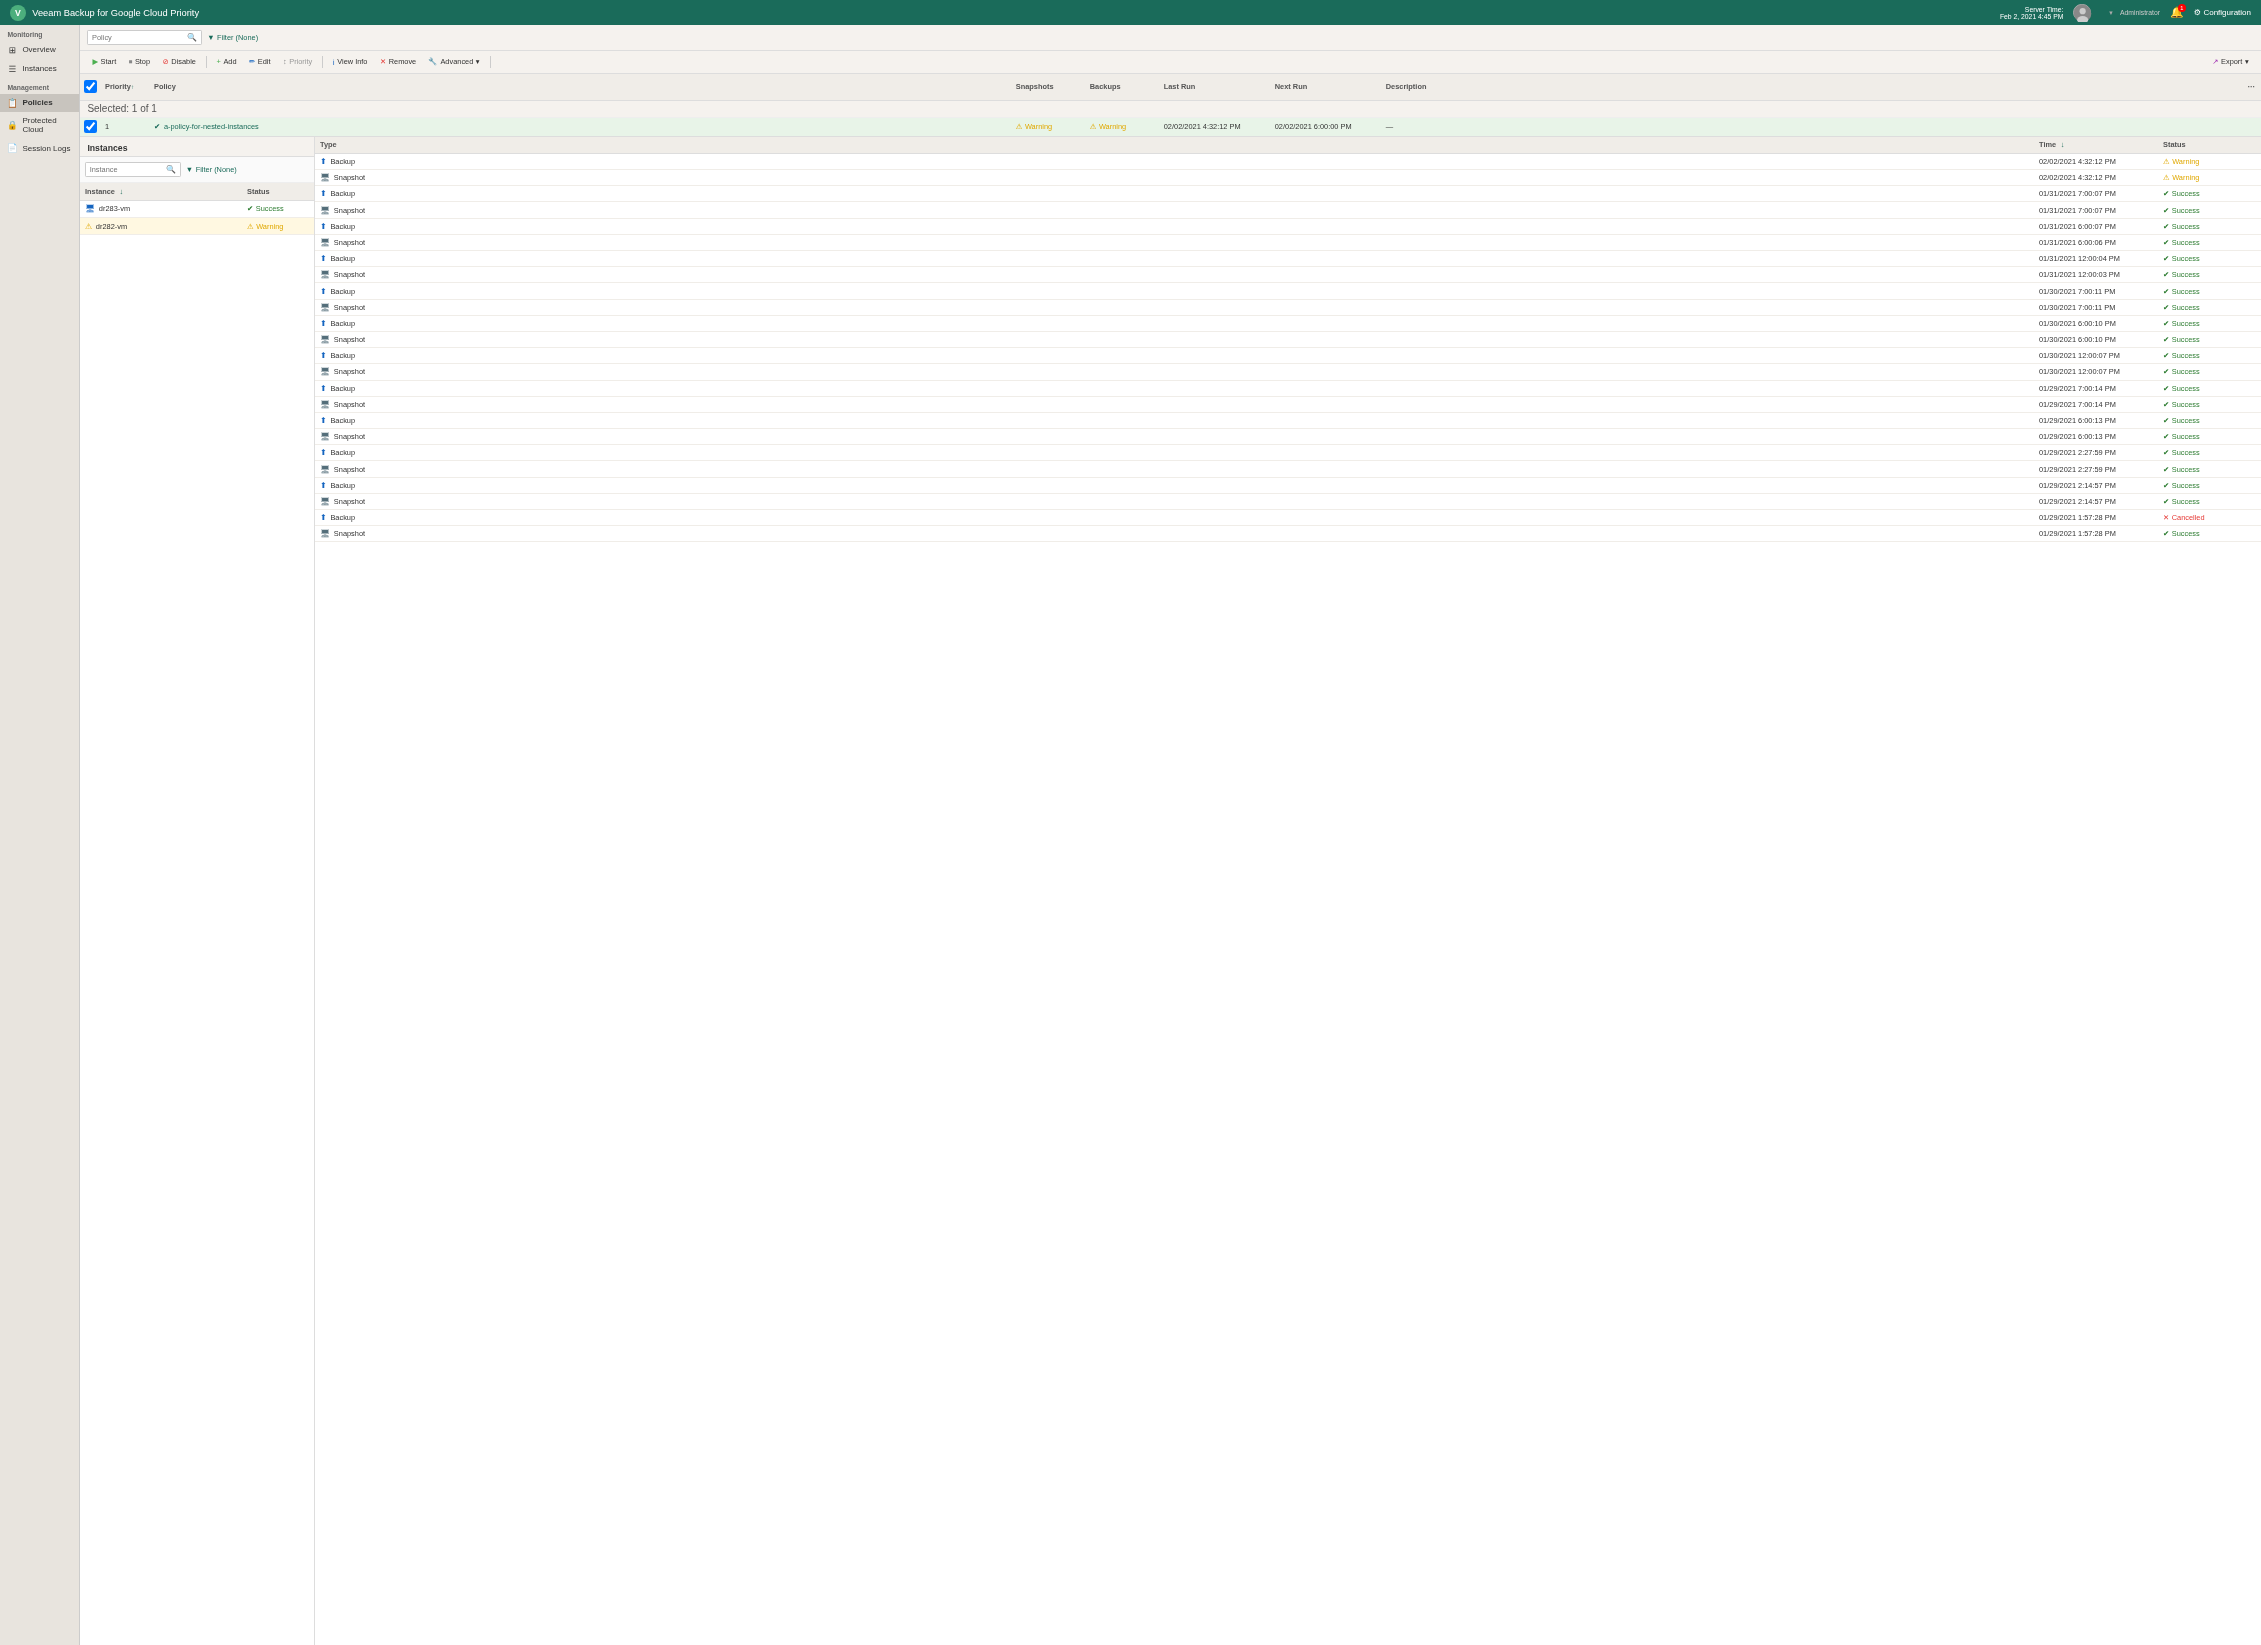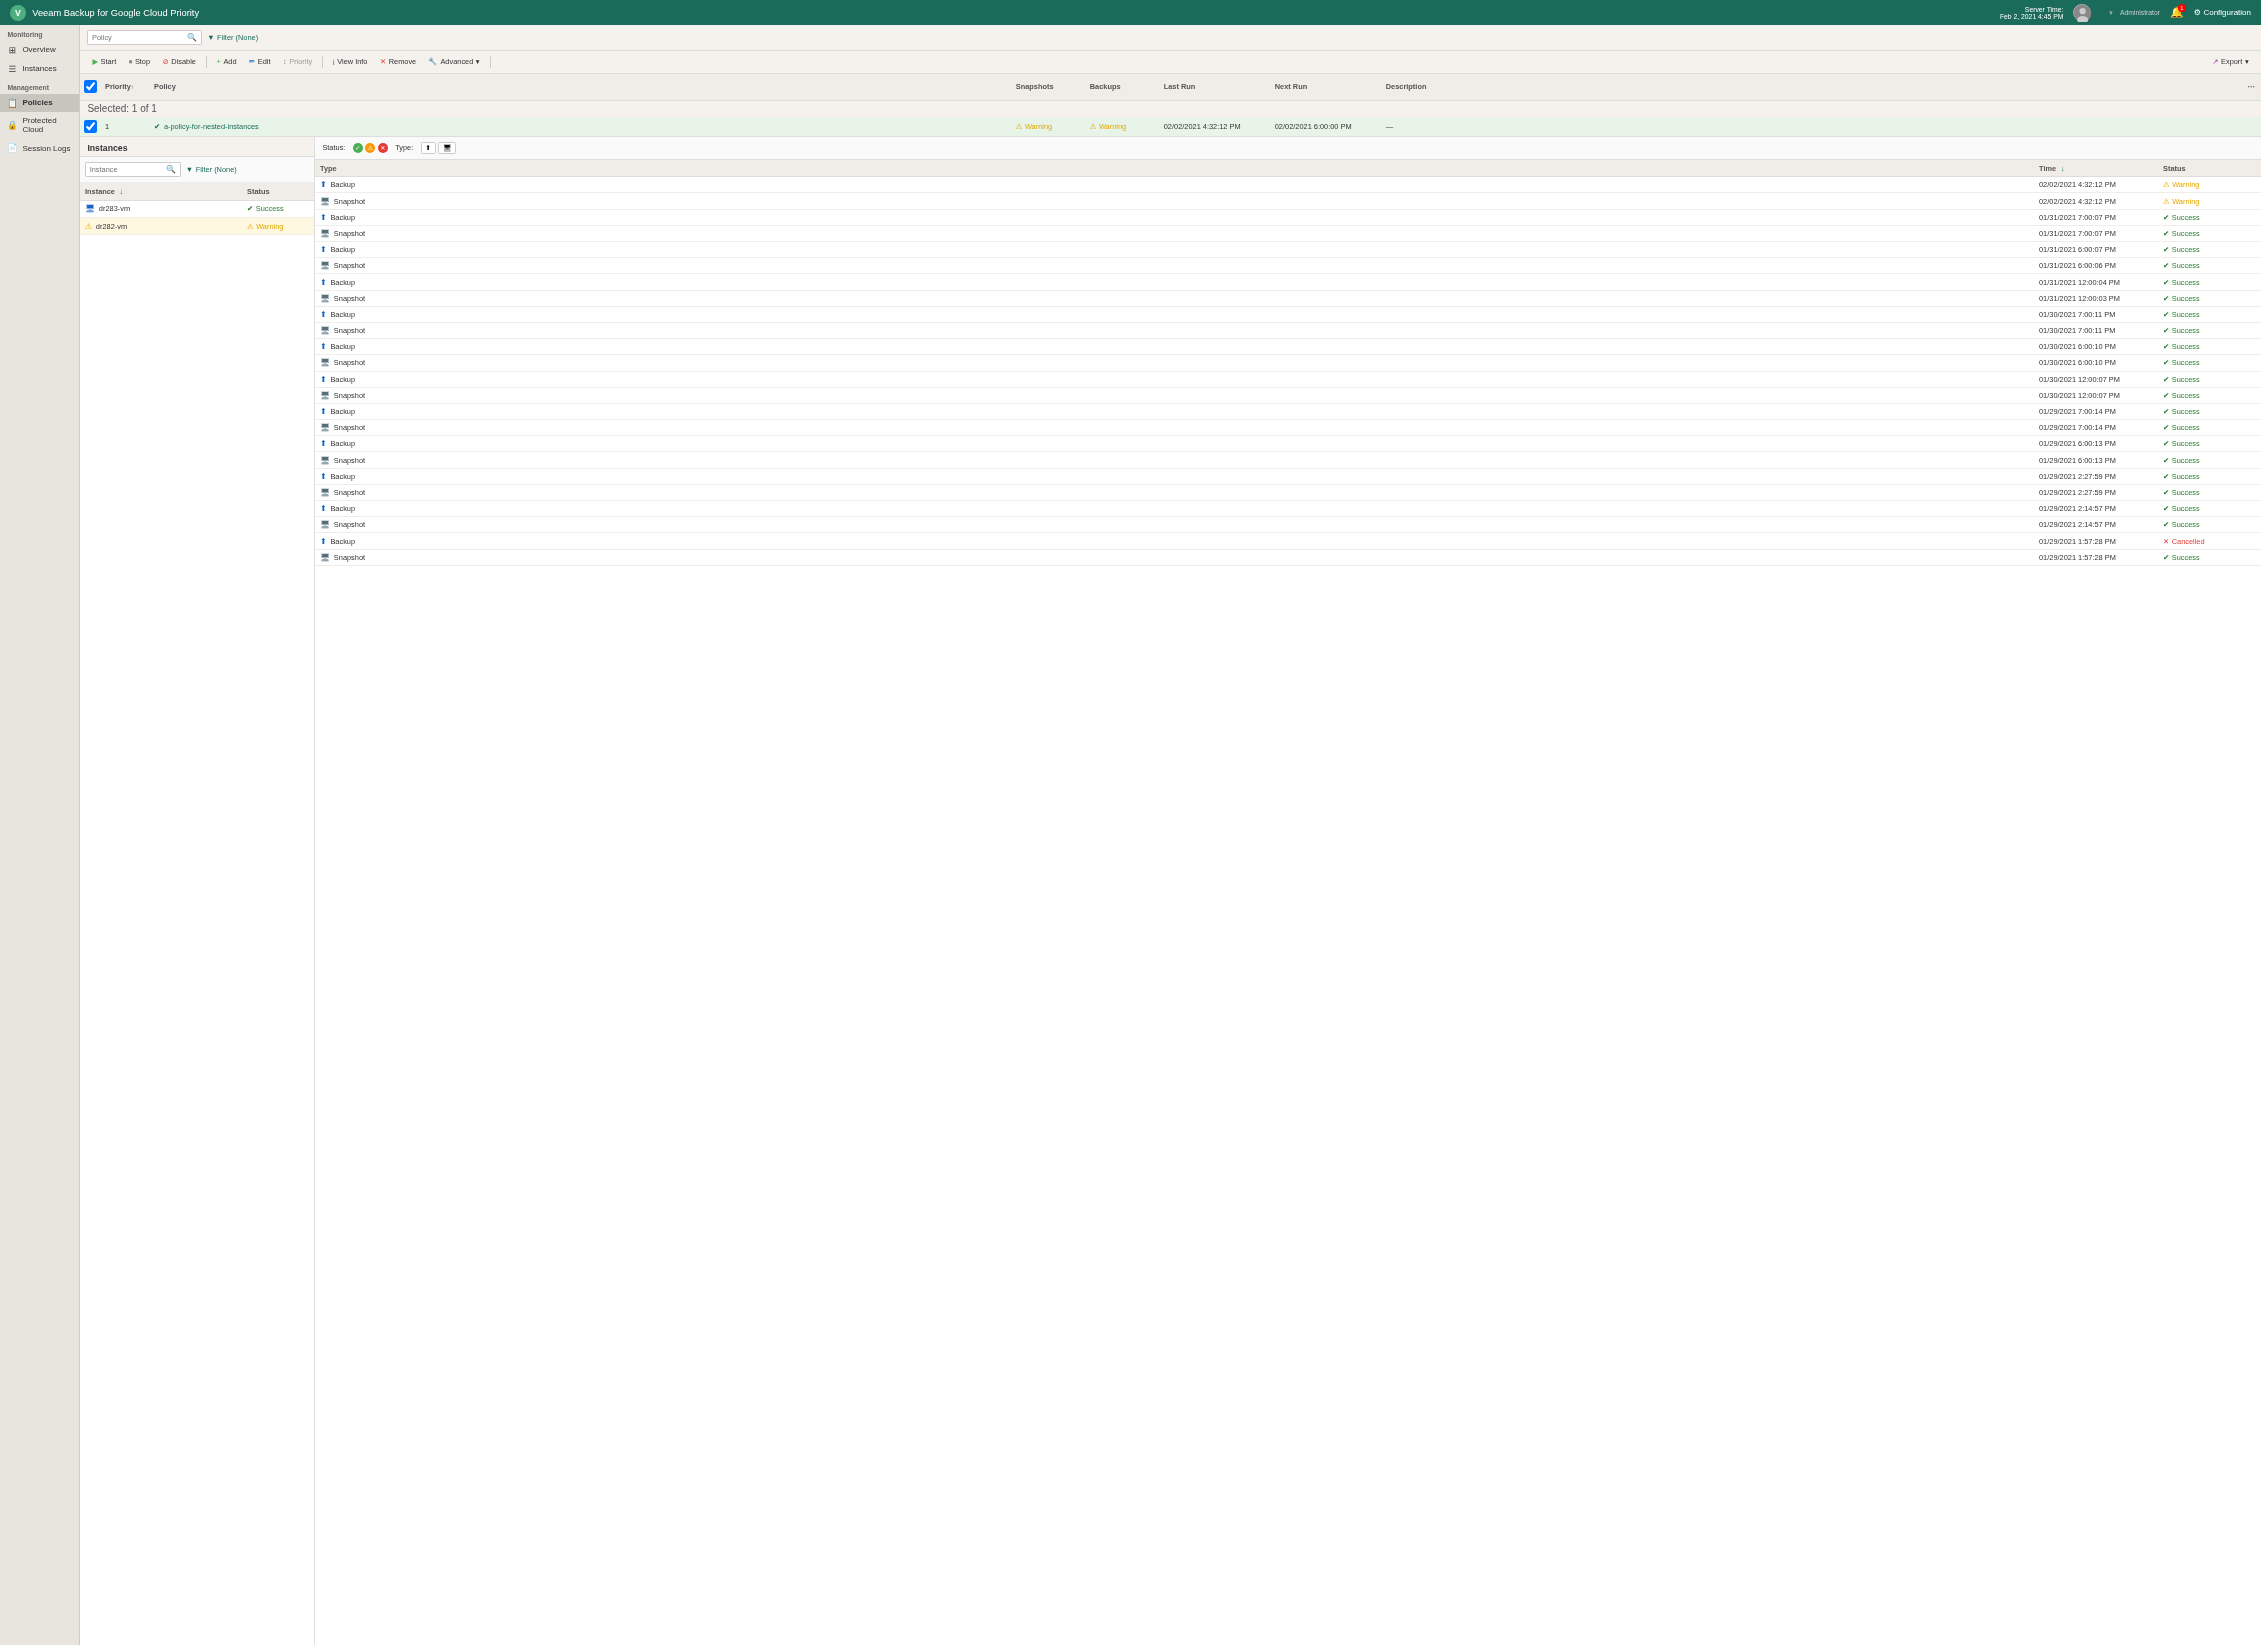--- a/index.html
+++ b/index.html
@@ -316,37 +316,20 @@
       <span>dr282-vm</span>
     </div>
     <div>
                 <span class="status-warning"><span>⚠</span> Warning</span>
               </div>
   </div>
           </div>
       </div>
 
       <div class="sessions-panel">
-        <div class="sessions-toolbar">
-          <span>Status:</span>
-          <div class="status-filter">
-            <div class="status-dot-green">✓</div>
-            <div class="status-dot-warn">⚠</div>
-            <div class="status-dot-red">✕</div>
-          </div>
-          <span>Type:</span>
-          <div class="type-filter">
-            <button class="type-filter-btn">
-              <span>⬆</span>
-            </button>
-            <button class="type-filter-btn">
-              <span>🖥</span>
-            </button>
-          </div>
-        </div>
         <div class="sessions-table-header">
           <div>
             <span>Type</span>
           </div>
           <div>
             <span>Time</span>
             <span class="sort-arrow">↓</span>
           </div>
           <div>
             <span>Status</span>

